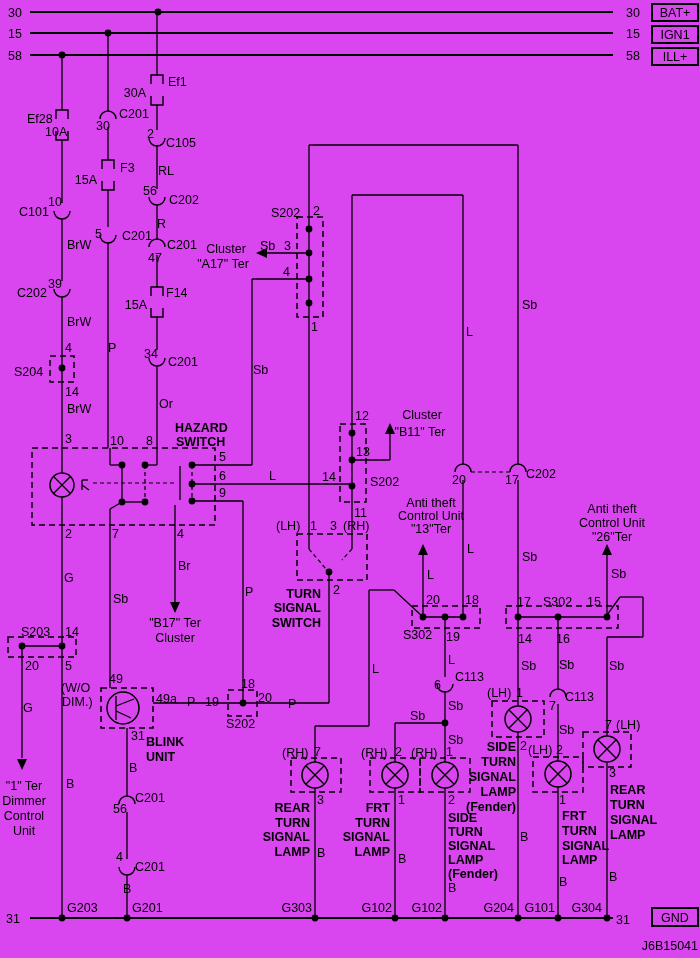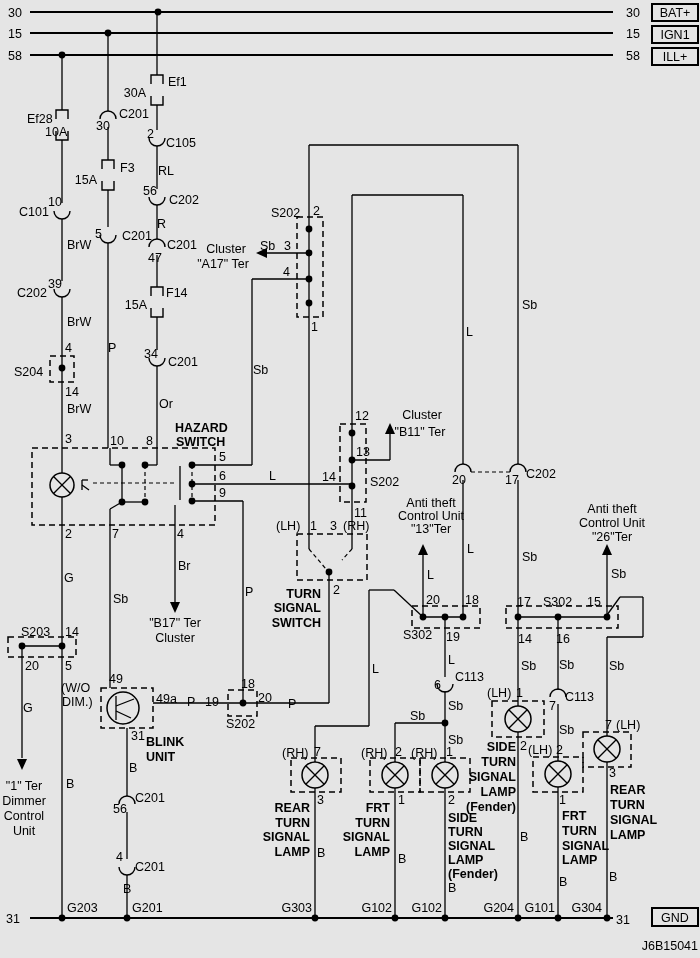--- a/index.html
+++ b/index.html
@@ -1,16 +1,16 @@
 <!DOCTYPE html>
 <html><head>
 <meta charset="utf-8">
 <style>
   html,body{margin:0;padding:0;background:#fff;}
-  #stage{width:700px;height:958px;position:relative;background:#e5e5e5;}
+  #stage{width:700px;height:958px;position:relative;background:#d946ef;}
   svg text{font-family:"Liberation Sans",sans-serif;fill:#000;}
   svg .b{font-weight:bold;}
 </style>
 </head>
 <body>
 
 <div id="stage">
   <svg id="schematic" width="700" height="958" viewBox="0 0 700 958" xmlns="http://www.w3.org/2000/svg">
       <g>
         <line x1="30" y1="12" x2="613" y2="12" stroke="#000" stroke-width="2"></line>

